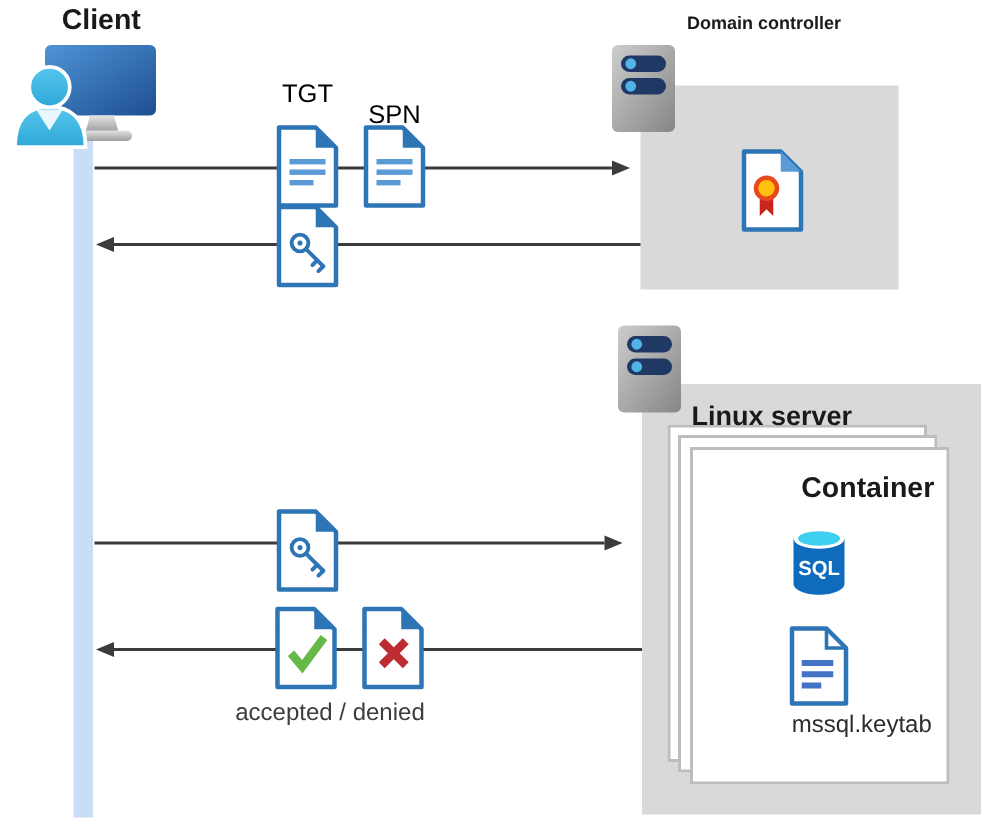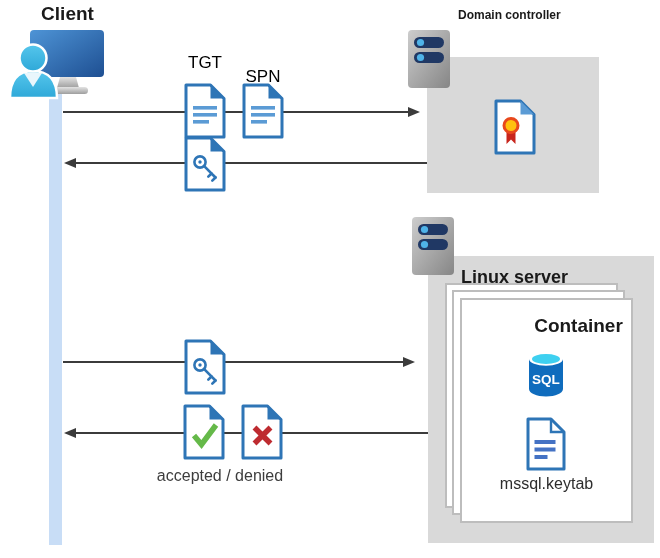--- a/index.html
+++ b/index.html
@@ -172,17 +172,17 @@
 
   <div class="abs txt lbl-small center" style="left:178px;top:53px;width:54px;">TGT</div>
   <div class="abs txt lbl-small center" style="left:236px;top:67px;width:54px;">SPN</div>
 
   <div class="abs txt title" style="left:458px;top:3px;width:105px;font-size:12px;">Domain controller</div>
 
   <div class="abs txt title" style="left:461px;top:221px;width:150px;font-size:18px;white-space:nowrap;margin-top:44px;">Linux server</div>
 
   <div class="abs txt title center" style="left:460px;top:314px;width:173px;margin-left:32px;">Container</div>
 
-  <div class="abs txt lbl-med center" style="left:460px;top:475px;width:173px;">mssql.keytab</div>
+  <div class="abs txt lbl-med center" style="left:460px;top:475px;width:173px;padding-left:28px;">mssql.keytab</div>
 
   <div class="abs txt lbl-med center" style="left:125px;top:467px;width:190px;color:#3d3d3d;">accepted / denied</div>
 
 </div>
 
 </body></html>

